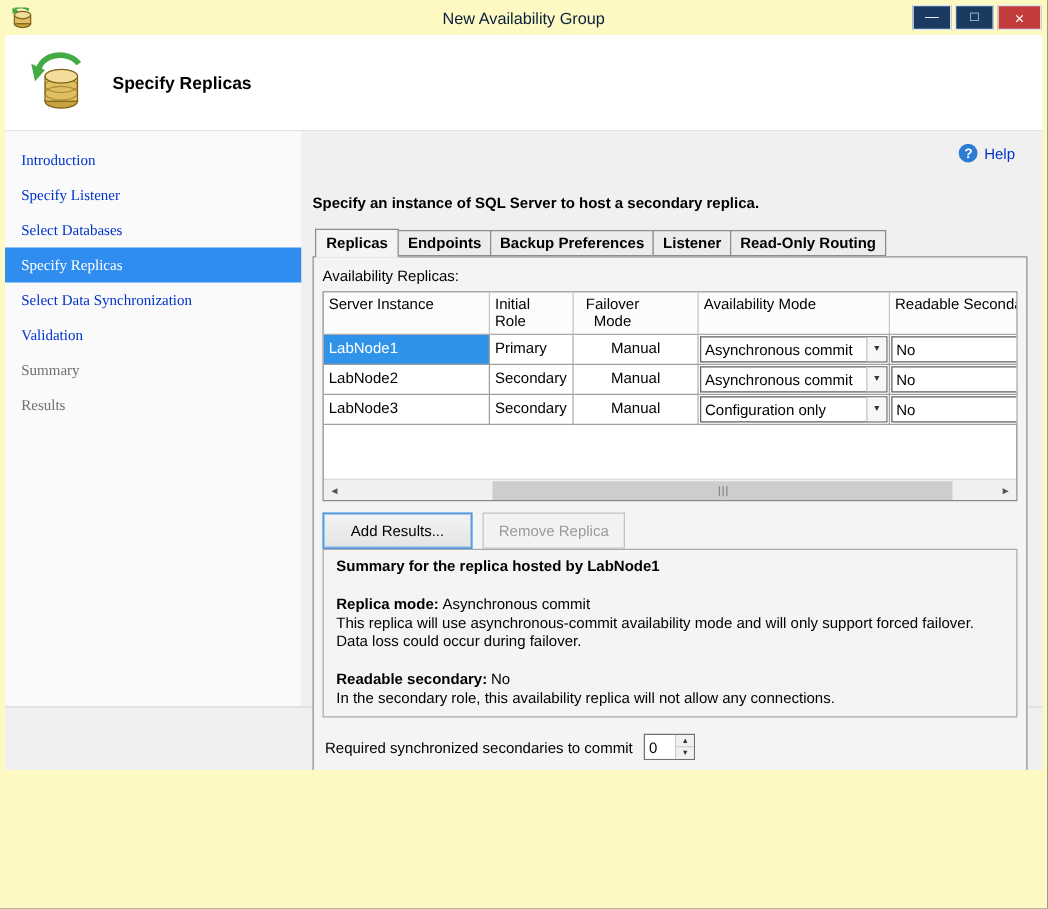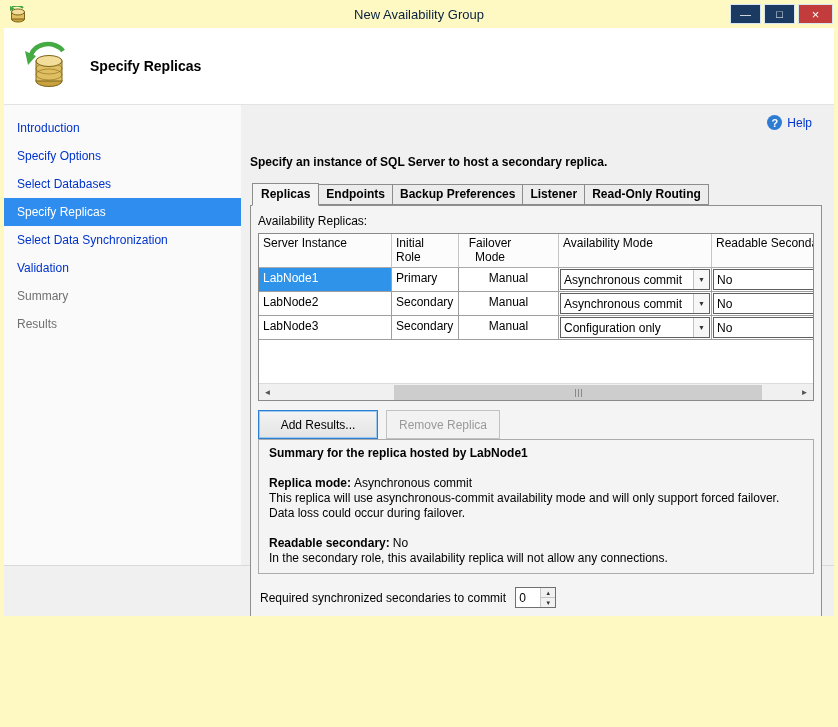--- a/index.html
+++ b/index.html
@@ -20,21 +20,21 @@
   .client { background:#F0F0F0; height:588px; display:flex; flex-direction:column; overflow:hidden; }
 
   .header { height:77px; background:#fff; border-bottom:1px solid #E3E3E3; display:flex; align-items:center; flex-shrink:0; }
   .header-icon { margin-left:19px; flex-shrink:0; }
   .page-title { font-size:14px; font-weight:bold; margin-left:19px; }
 
   .body { flex:1; display:flex; min-height:0; }
 
   
   .sidebar { width:237px; background:#FAFAFA; padding-top:9px; flex-shrink:0; }
-  .nav-item { height:28px; line-height:28px; padding-left:13px; color:#0033CC; cursor:pointer; white-space:nowrap; }
+  .nav-item { height:28px; line-height:28px; padding-left:13px; color:#0033CC; cursor:pointer; white-space:nowrap;font-family:Liberation Serif, serif; }
   .nav-item.active { background:#2E8DEF; color:#fff; }
   .nav-item.pending { color:#707070; cursor:default; }
 
   
   .main { flex:1; position:relative; padding:0 12px 0 9px; min-width:0; }
   .help-link { position:absolute; top:10px; right:22px; display:flex; align-items:center; gap:5px; color:#0033CC; cursor:pointer; }
   .help-badge { width:15px; height:15px; border-radius:50%; background:#2D7CD4; color:#fff; font-size:11px; font-weight:bold; display:flex; align-items:center; justify-content:center; }
   .instruction { padding-top:50px; font-weight:bold; }
 
   .tabs { display:flex; align-items:flex-end; margin-top:14px; position:relative; z-index:2; padding-left:2px; }
@@ -129,21 +129,21 @@
         <path d="M8 16 A 17 13 0 0 1 40 10" fill="none" stroke="#44AA44" stroke-width="4.5"></path>
         <path d="M2 10 L13 15 L5 24 Z" fill="#44AA44"></path>
       </svg>
       <div class="page-title">Specify Replicas</div>
     </div>
 
     <div class="body">
 
       <div class="sidebar">
         <div class="nav-item">Introduction</div>
-        <div class="nav-item">Specify Options</div>
+        <div class="nav-item">Specify Listener</div>
         <div class="nav-item">Select Databases</div>
         <div class="nav-item active">Specify Replicas</div>
         <div class="nav-item">Select Data Synchronization</div>
         <div class="nav-item">Validation</div>
         <div class="nav-item pending">Summary</div>
         <div class="nav-item pending">Results</div>
       </div>
 
       <div class="main">
 

